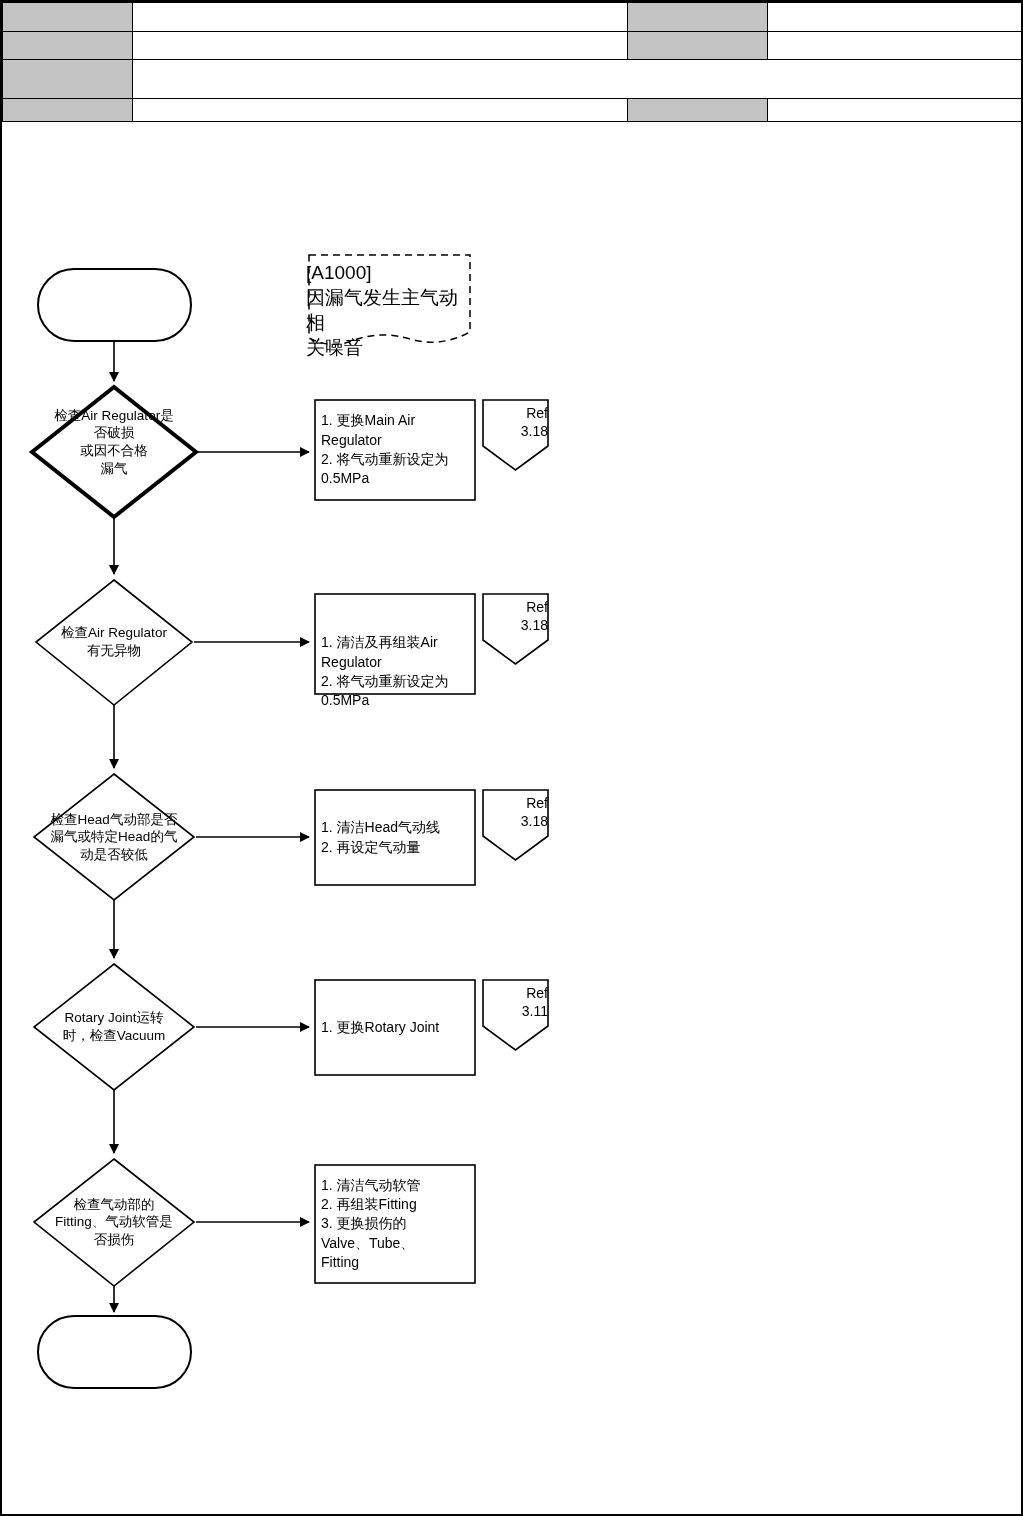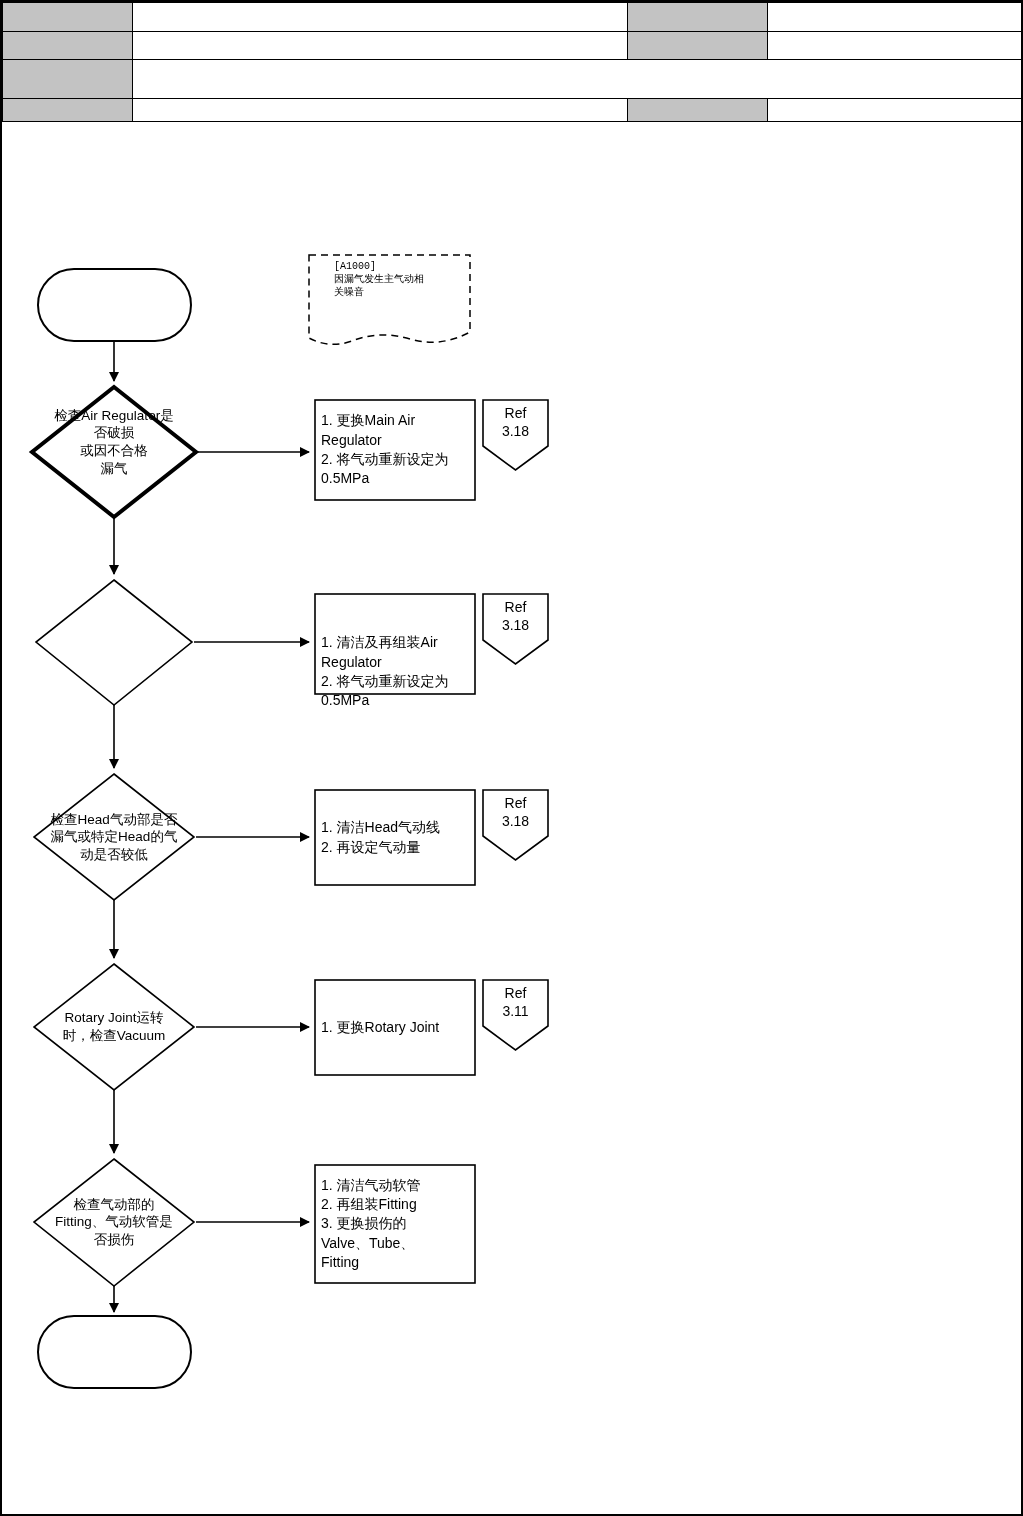--- a/index.html
+++ b/index.html
@@ -13,26 +13,26 @@
   .hcell.gray{background:#c3c3c3;}
   
   .flow-svg{position:absolute;left:0;top:0;width:1023px;height:1516px;}
   .shape{fill:#ffffff;stroke:#000000;stroke-width:1.6px;}
   .shape.thick{stroke-width:4px;}
   .shape.term{stroke-width:2px;}
   .flowline{stroke:#000;stroke-width:1.6px;fill:none;}
   .dashed{stroke-dasharray:7 5;}
   
   .txt{position:absolute;white-space:pre-line;box-sizing:border-box;}
-  .note-text{left:332px;top:258px;width:152px;font-size:10px;line-height:1.32;font-family:Liberation Mono, monospace;}
+  .note-text{left:304px;top:258px;width:152px;font-size:19px;line-height:1.32;}
   .dtext{display:flex;align-items:center;justify-content:center;text-align:center;
          font-size:13.5px;line-height:1.3;}
   .btext{display:flex;flex-direction:column;justify-content:center;
          font-size:14px;line-height:1.38;padding:2px 6px;}
-  .rtext{text-align:center;font-size:14px;line-height:1.3;}
+  .rtext{text-align:right;font-size:14px;line-height:1.3;}
   .q1{left:17px;top:377px;width:190px;height:126px;}
   .q2{left:22px;top:580px;width:180px;height:120px;}
   .q3{left:20px;top:774px;width:184px;height:122px;}
   .q4{left:20px;top:964px;width:184px;height:122px;}
   .q5{left:20px;top:1159px;width:184px;height:122px;text-align:center;}
   .a1{left:313px;top:398px;width:160px;height:100px;}
   .a2{left:313px;top:620px;width:160px;height:100px;}
   .a3{left:313px;top:788px;width:160px;height:95px;}
   .a4{left:313px;top:978px;width:132px;height:95px;}
   .a5{left:313px;top:1163px;width:140px;height:118px;}
@@ -111,20 +111,22 @@
   </svg>
 
   <div class="txt note-text">[A1000]
 因漏气发生主气动相
 关噪音</div>
 
   <div class="txt dtext q1">检查Air Regulator是
 否破损
 或因不合格
 漏气</div>
+  <div class="txt dtext q2">检查Air Regulator
+有无异物</div>
   <div class="txt dtext q4">Rotary Joint运转
 时，检查Vacuum</div>
   <div class="txt dtext q3">检查Head气动部是否
 漏气或特定Head的气
 动是否较低</div>
   <div class="txt dtext q5">检查气动部的
 Fitting、气动软管是
 否损伤</div>
 
   <div class="txt btext a1">1. 更换Main Air

